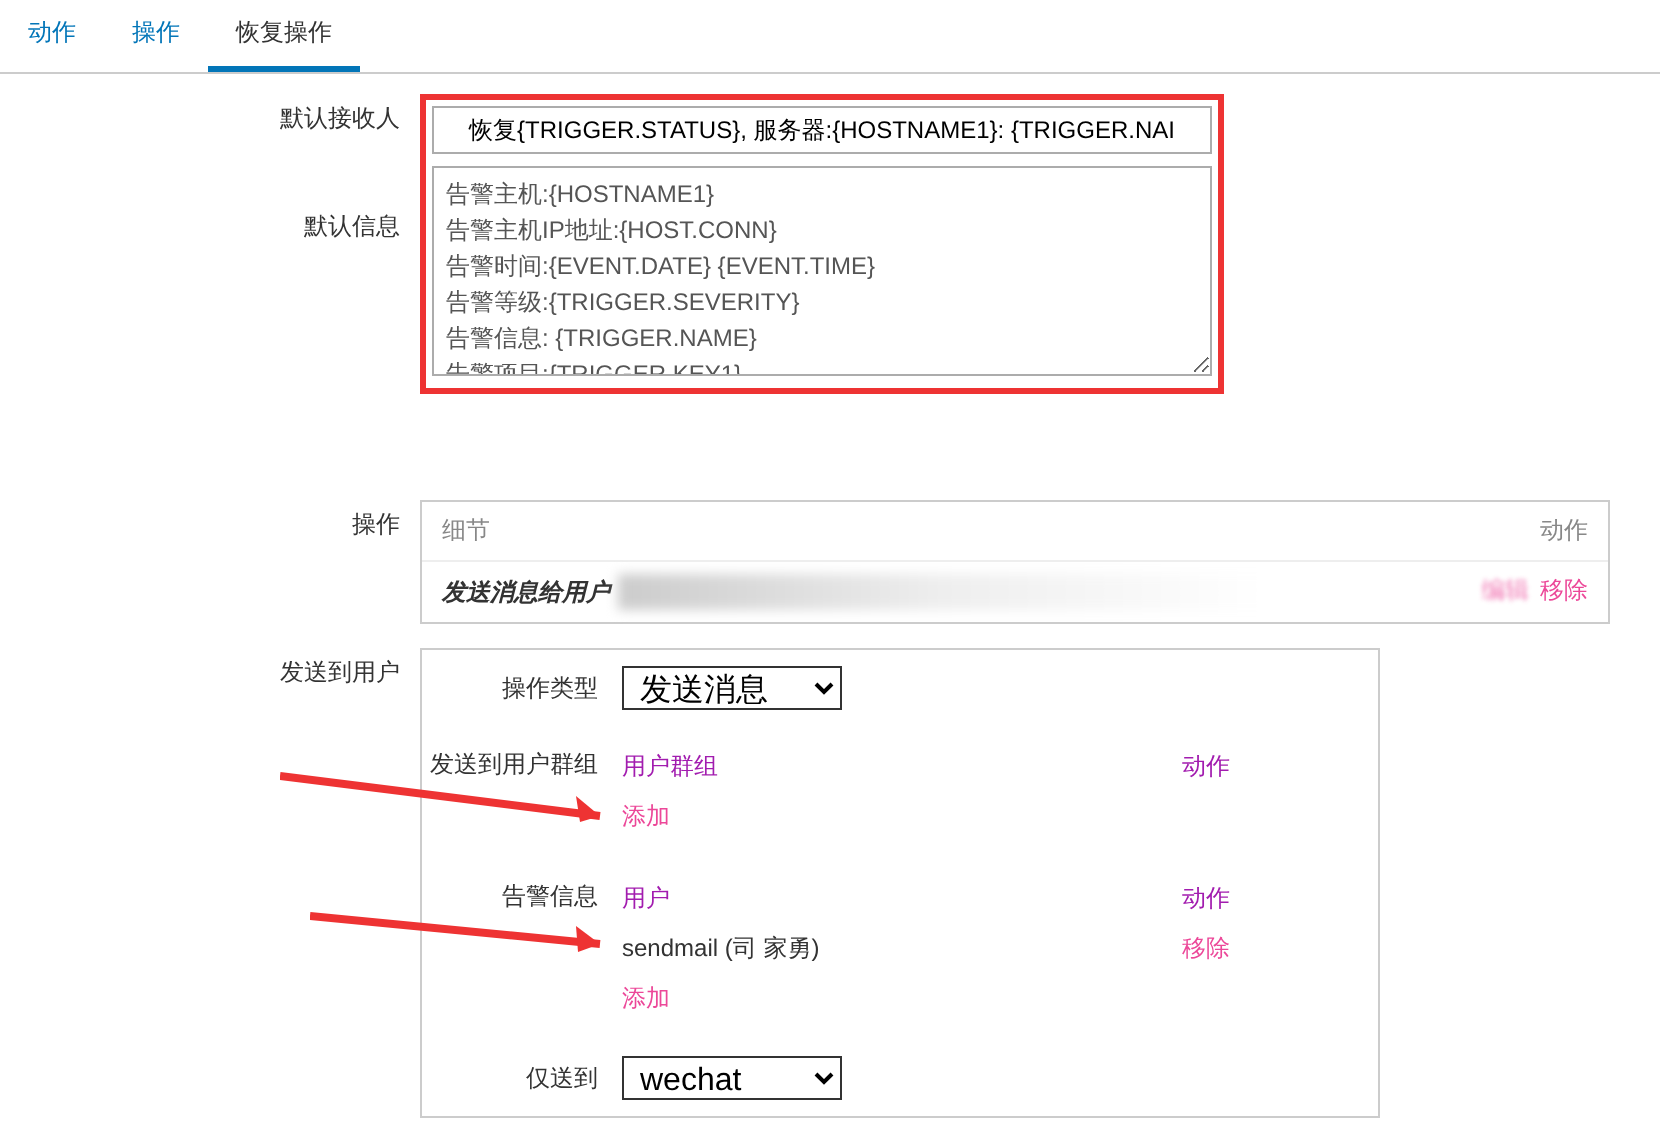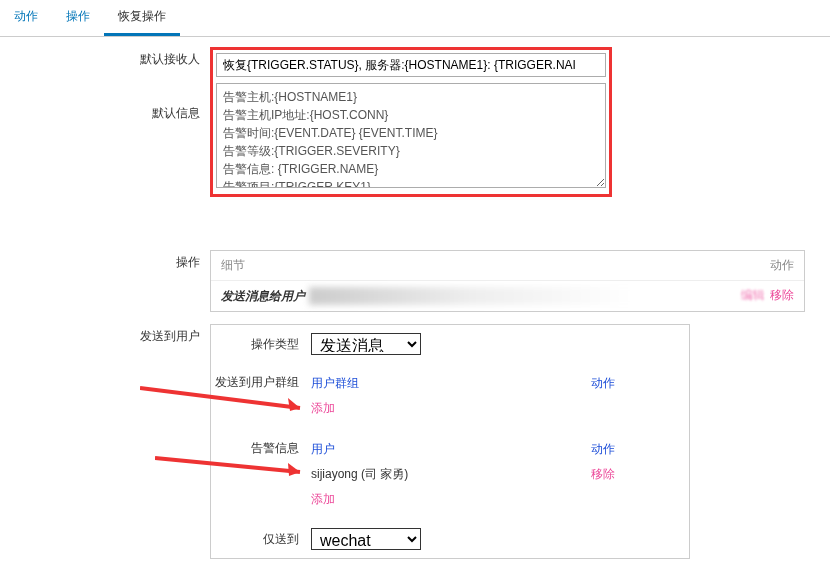--- a/index.html
+++ b/index.html
@@ -31,21 +31,21 @@
     .ops-row .c2 { width: 80px; text-align: right; }
     .link { color: #ec4899; cursor: pointer; }
     .link + .link { margin-left: 2px; }
     
     .sub-box { border: 1px solid #ccc; width: 480px; padding: 0; }
     .sub-row { display: flex; padding: 8px 0; }
     .sub-label { width: 100px; text-align: right; padding-right: 12px; padding-top: 3px; flex-shrink: 0; }
     .sub-field { flex: 1; }
     
     .mini-table { width: 350px; }
-    .mini-header { display: flex; color: #1d4ed8; padding: 4px 0; }
+    .mini-header { display: flex; color: #a21caf; padding: 4px 0; }
     .mini-header .mh1 { flex: 1; }
     .mini-header .mh2 { width: 70px; }
     .mini-row { display: flex; padding: 4px 0; }
     .mini-row .mc1 { flex: 1; }
     .mini-row .mc2 { width: 70px; }
     
     .arrow { position: absolute; pointer-events: none; }
     .arrow svg { display: block; }
   </style>
 </head>
@@ -56,21 +56,21 @@
   <div class="tab">操作</div>
   <div class="tab active">恢复操作</div>
 </div>
 
 <div class="form-area">
 
   <div class="row">
     <div class="label">默认接收人</div>
     <div class="field">
       <div class="red-box" style="display:inline-block;">
-        <input type="text" style="margin-bottom: 6px; display: block;" value="恢复{TRIGGER.STATUS}, 服务器:{HOSTNAME1}: {TRIGGER.NAI">
+        <input type="text" style="margin-bottom: 6px; display: block; text-align: center;" value="恢复{TRIGGER.STATUS}, 服务器:{HOSTNAME1}: {TRIGGER.NAI">
         <textarea style="">告警主机:{HOSTNAME1}
 告警主机IP地址:{HOST.CONN}
 告警时间:{EVENT.DATE} {EVENT.TIME}
 告警等级:{TRIGGER.SEVERITY}
 告警信息: {TRIGGER.NAME}
 告警项目:{TRIGGER.KEY1}</textarea>
       </div>
     </div>
   </div>
 
@@ -134,21 +134,21 @@
 
         <div class="sub-row">
           <div class="sub-label">告警信息</div>
           <div class="sub-field">
             <div class="mini-table">
               <div class="mini-header">
                 <div class="mh1">用户</div>
                 <div class="mh2">动作</div>
               </div>
               <div class="mini-row">
-                <div class="mc1">sijiayong (司 家勇)</div>
+                <div class="mc1">sendmail (司 家勇)</div>
                 <div class="mc2"><span class="link">移除</span></div>
               </div>
               <div class="mini-row">
                 <div class="mc1"><span class="link">添加</span></div>
               </div>
             </div>
           </div>
         </div>
 
         <div class="sub-row">

